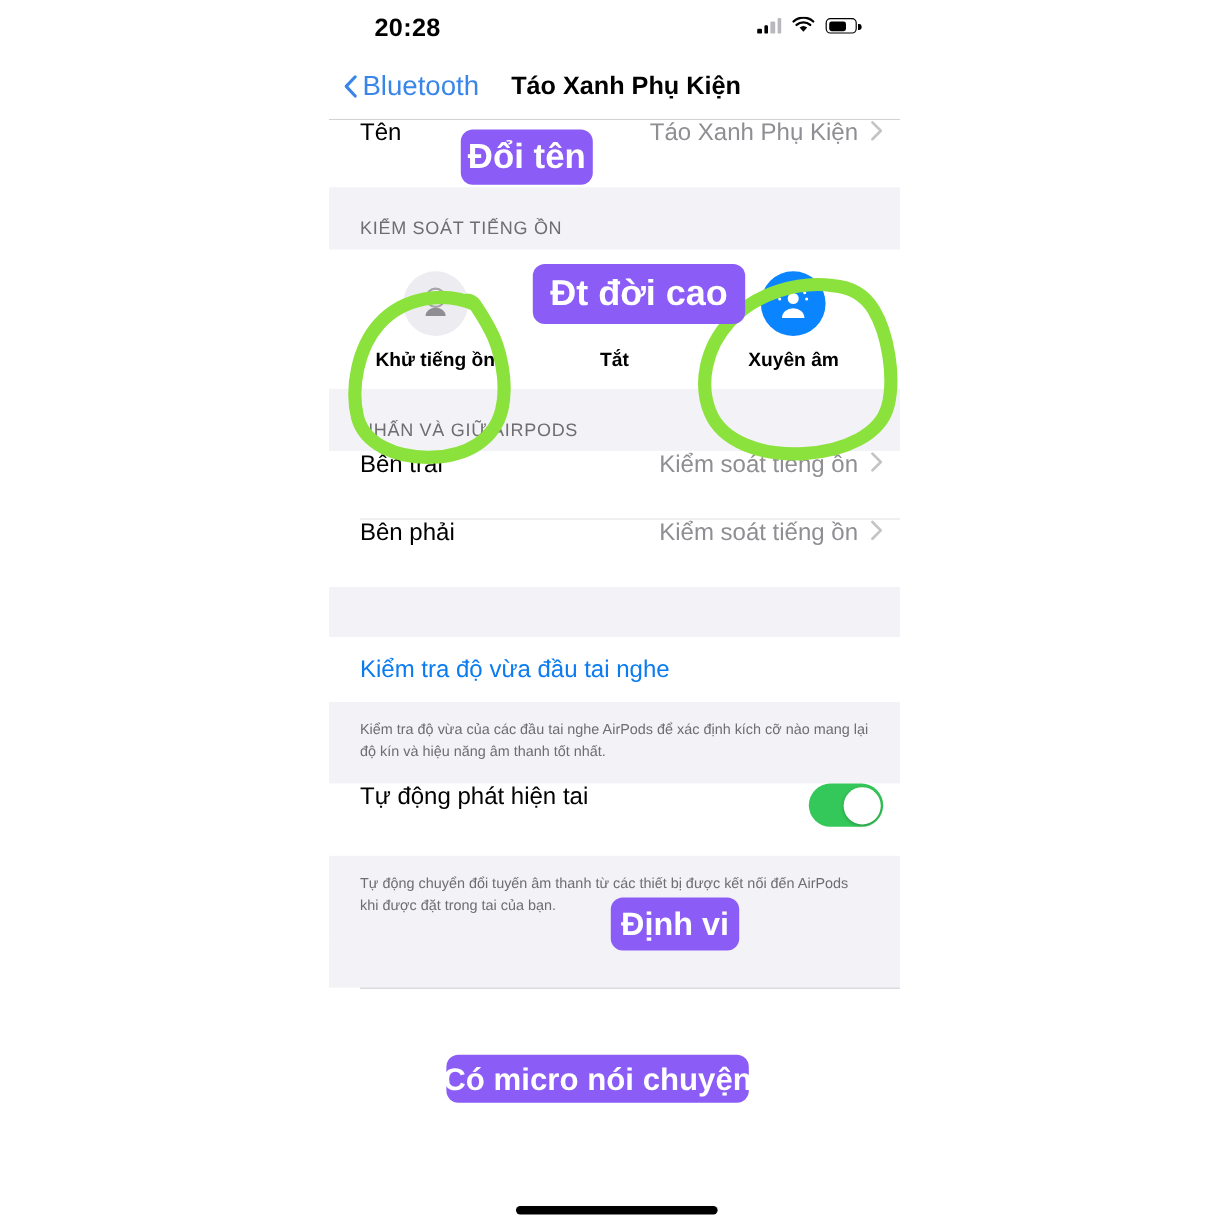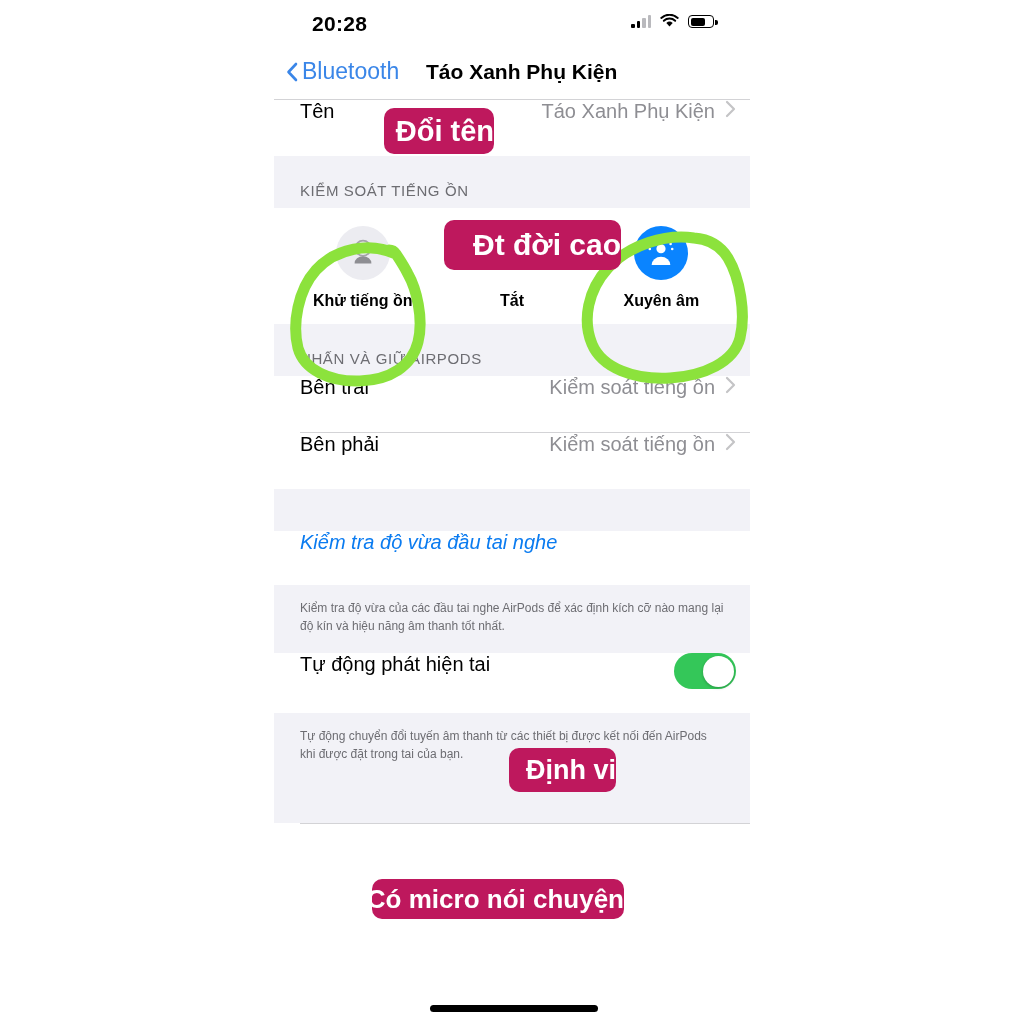--- a/index.html
+++ b/index.html
@@ -70,21 +70,21 @@
     font-size:15px; letter-spacing:.6px;
     padding:26px 0 9px 26px;
   }
   .footnote {
     background:#f2f2f7; color:#6d6d72;
     font-size:12px; line-height:1.5;
     padding:14px 26px 18px 26px;
   }
   .linkrow {
     background:#fff; padding:0 26px; height:54px;
-    display:flex; font-style:italic;
+    display:flex; align-items:center;
   }
   .linkrow .link { color:#0a7bf0; font-size:20px; }
 
   
   .noise-wrap { background:#fff; padding:18px 14px 14px 14px; display:flex; }
   .noise-opt {
     flex:1; display:flex; flex-direction:column; align-items:center; gap:12px;
     position:relative;
   }
   .noise-icon { width:54px; height:54px; border-radius:50%; display:flex; align-items:center; justify-content:center; }
@@ -99,23 +99,23 @@
   }
   .toggle .knob {
     position:absolute; top:2.5px; right:2.5px;
     width:31px; height:31px; border-radius:50%; background:#fff;
     box-shadow:0 1px 3px rgba(0,0,0,.25);
   }
 
   
   .badge {
     position:absolute; z-index:20;
-    background:#be185d; color:#ffffff;
+    background:#8b5cf6; color:#ffffff;
     font-weight:bold; border-radius:10px;
-    display:flex; align-items:center; justify-content:flex-end;
+    display:flex; align-items:center; justify-content:center;
     white-space:nowrap; line-height:1;
   }
 
   
   .greenmark { position:absolute; z-index:15; pointer-events:none; }
 
   
   .home-ind {
     position:absolute; z-index:25;
     left:430px; top:1005px; width:168px; height:7px;

